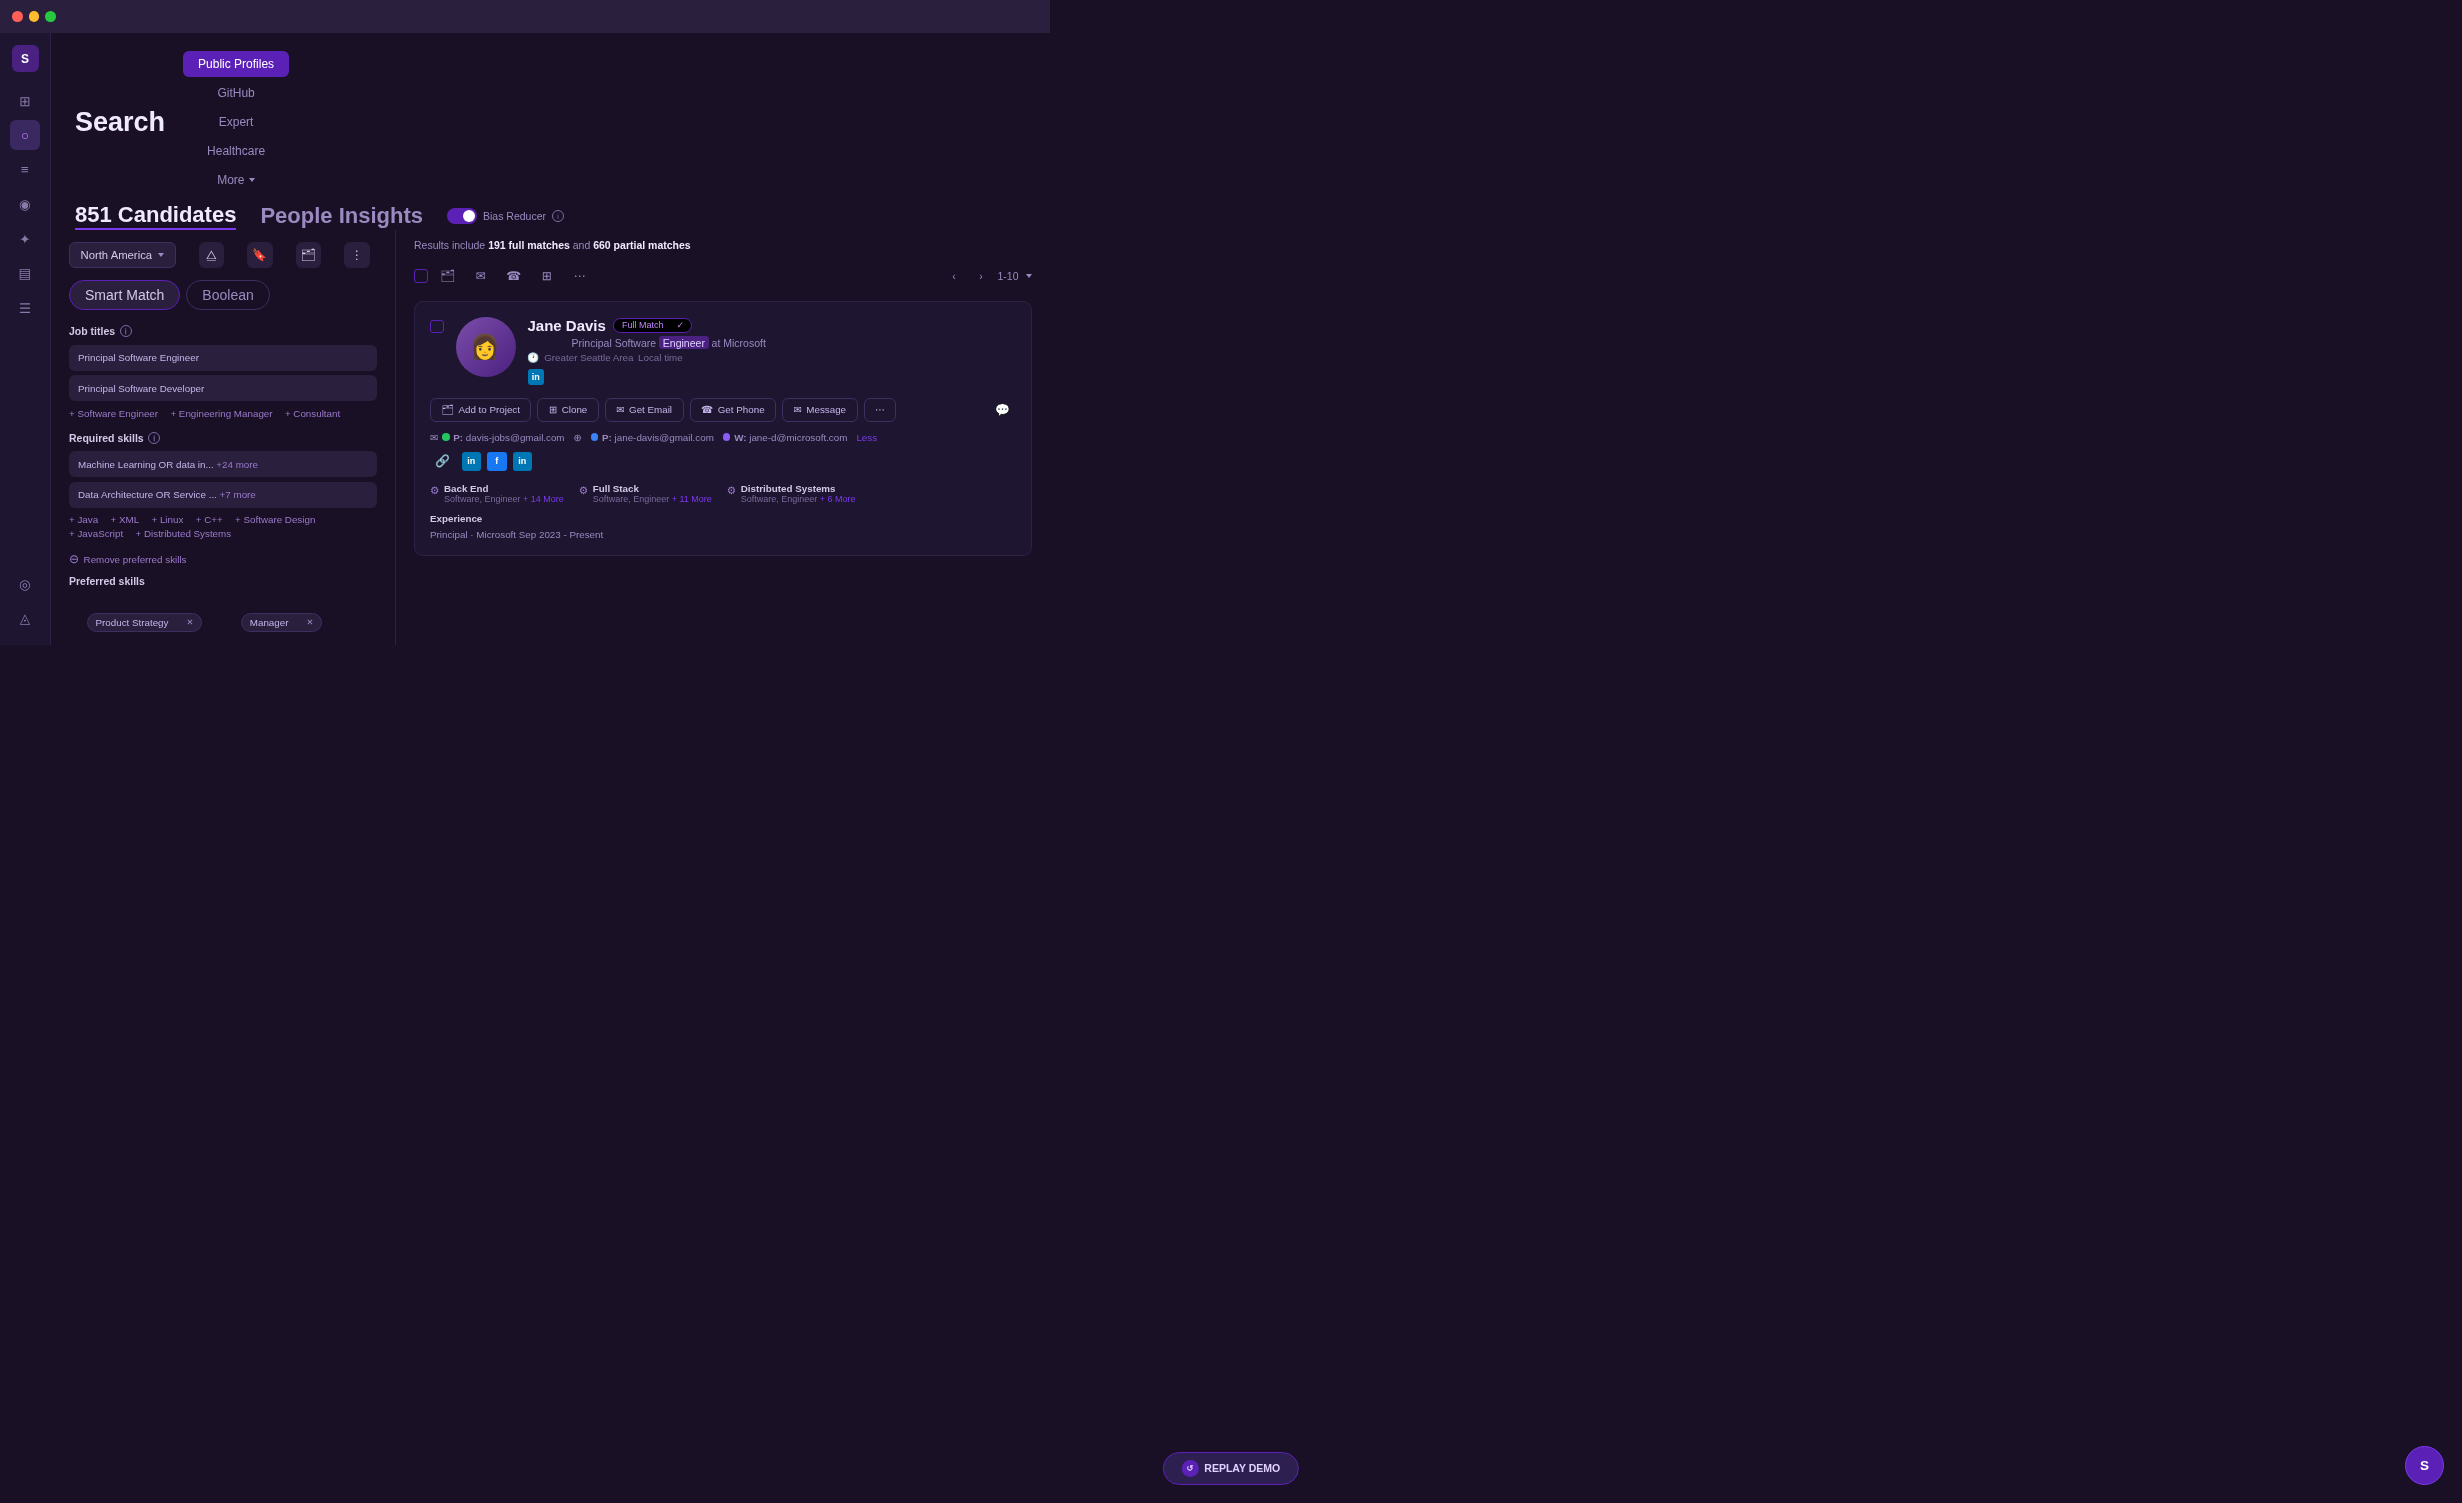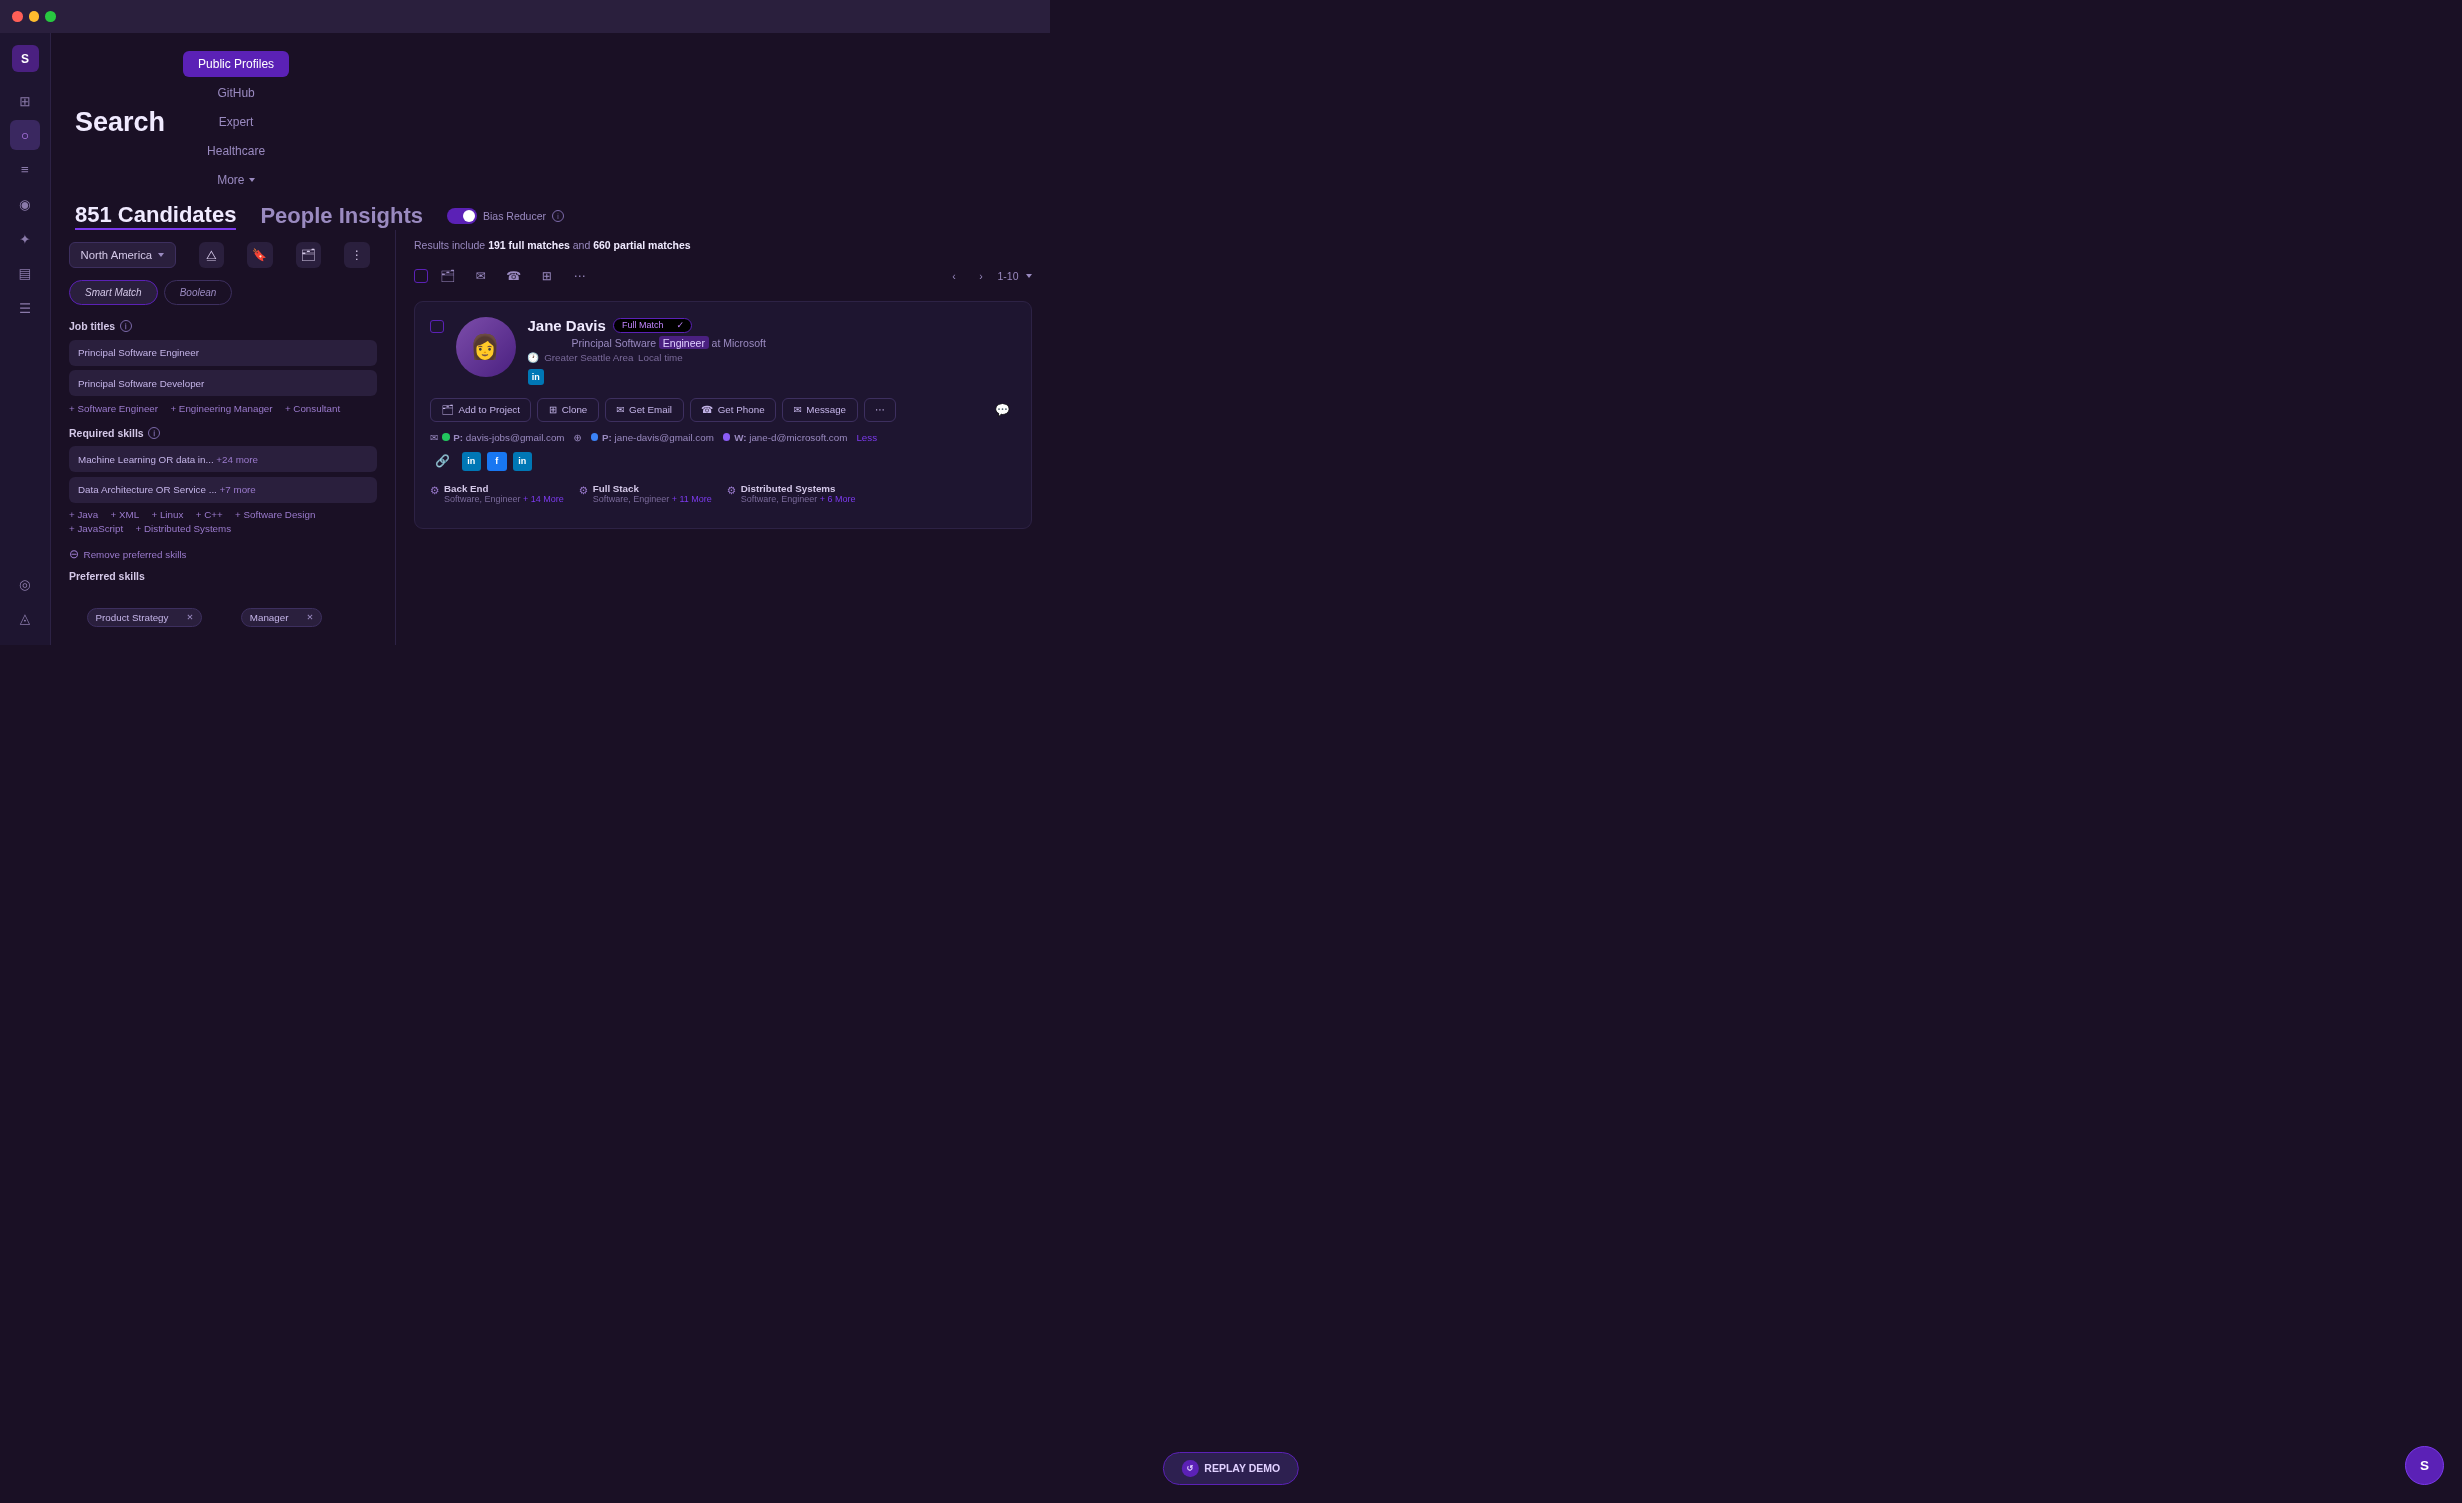--- a/index.html
+++ b/index.html
@@ -203,26 +203,25 @@
 
     
     .match-tabs {
       display: flex;
       gap: 6px;
       margin-bottom: 15px;
     }
     .match-tab {
       padding: 6px 15px;
       border-radius: 15px;
-      font-size: 10px;
+      font-size: 14px;
       cursor: pointer;
       border: 0.8px solid #3d2f5f;
       color: #9a8ac0;
       background: transparent;
-      font-style: italic;
     }
     .match-tab.active {
       background: #2a1f3d;
       color: #d4c8e8;
       border-color: #5b21b6;
     }
 
     
     .filter-section {
       margin-bottom: 12px;
@@ -797,20 +796,30 @@
                 <div class="skill-name">Distributed Systems</div>
                 <div class="skill-sub">
                   <span>Software, Engineer</span>
                   <span class="more-link">+ 6 More</span>
                 </div>
               </div>
             </div>
           </div>
 
 
+          <div>
+            <div class="experience-label">Experience</div>
+            <div class="experience-item">
+              <span>Principal</span>
+              <span> · </span>
+              <span>Microsoft</span>
+              <span> </span>
+              <span>Sep 2023 - Present</span>
+            </div>
+          </div>
         </div>
       </div>
     </div>
   </div>
 </div>
 
 <div class="replay-demo-btn">
   <div class="replay-icon">↺</div>
   <span>REPLAY DEMO</span>
 </div>

